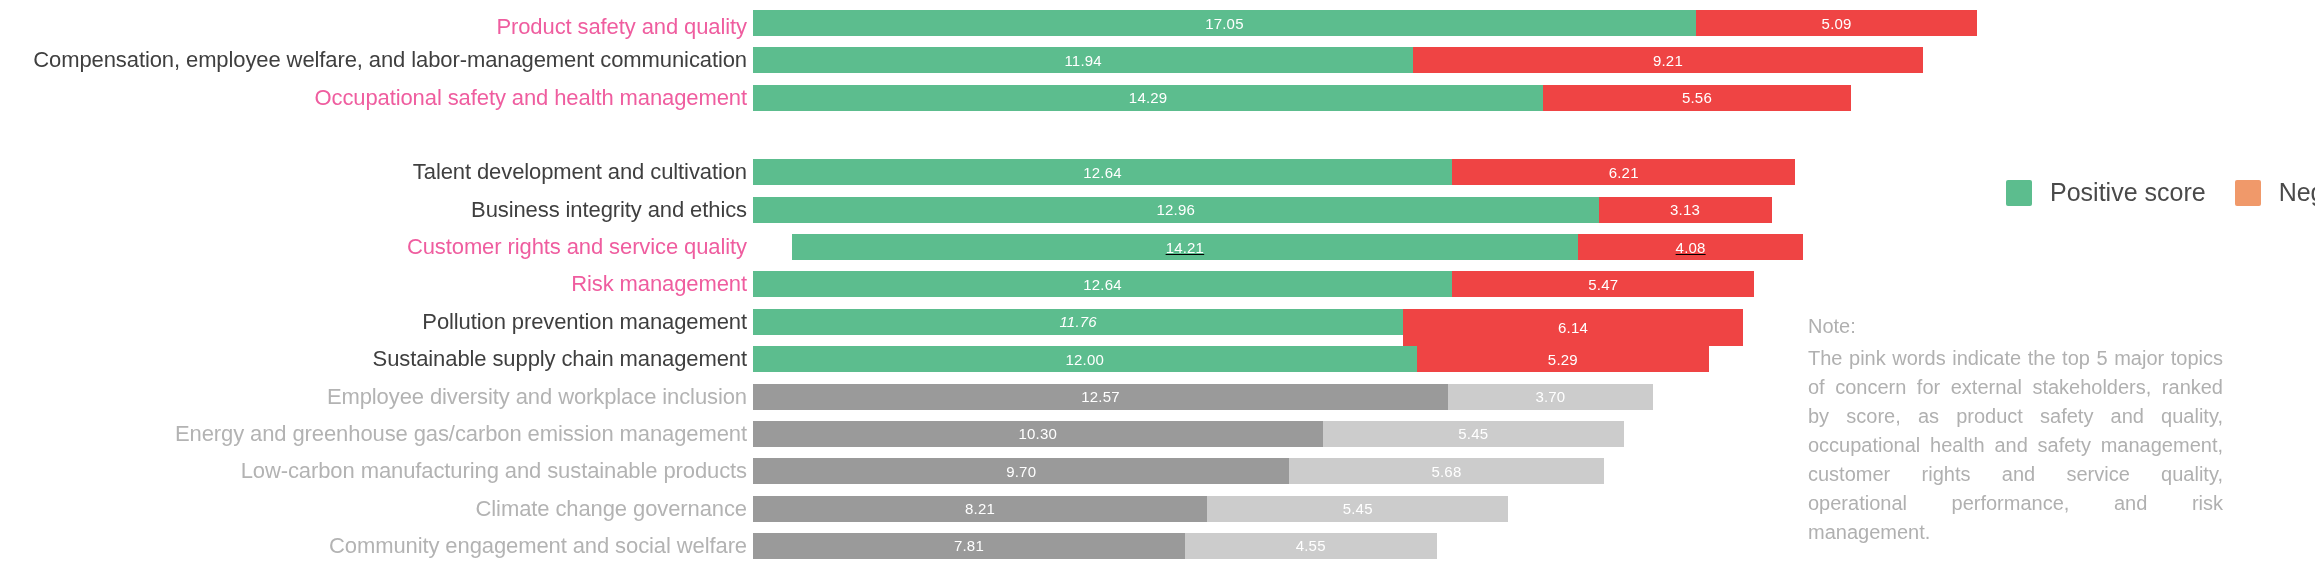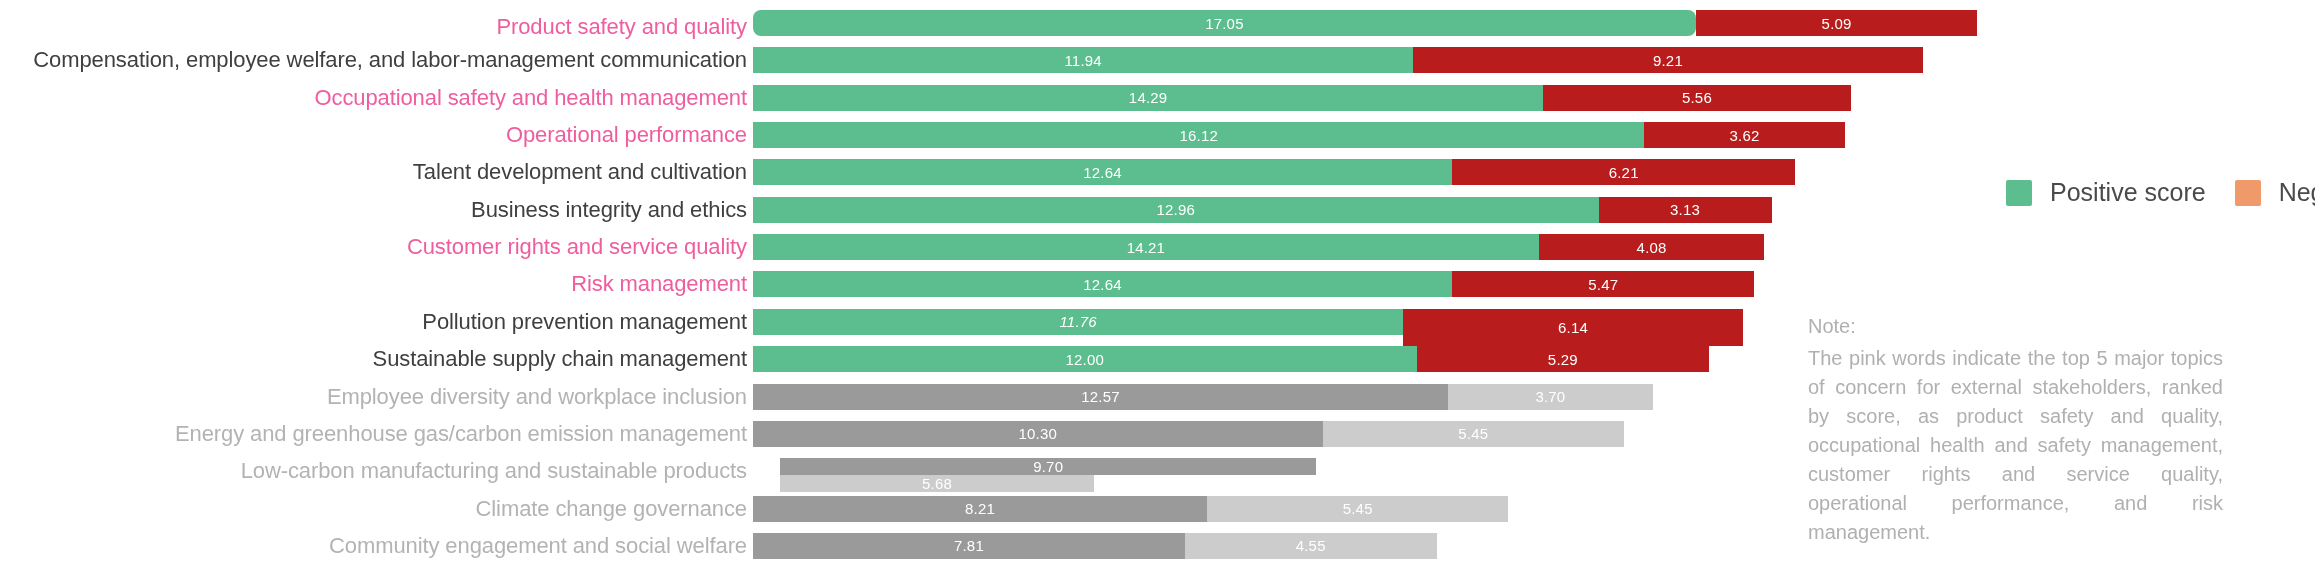--- a/index.html
+++ b/index.html
@@ -68,21 +68,21 @@
     box-sizing: border-box;
   }
   .seg-value {
     font-size: 15px;
     color: #ffffff;
     font-weight: 400;
     letter-spacing: 0.2px;
     user-select: none;
   }
   .seg.pos { background: #5cbd8e; }
-  .seg.neg { background: #b91c1c; }
+  .seg.neg { background: #ef4444; }
   .seg.pos-muted { background: #9a9a9a; }
   .seg.neg-muted { background: #cccccc; }
 
   
   .legend {
     position: absolute;
     left: 2006px;
     top: 178px;
     display: flex;
     flex-direction: row;
@@ -122,21 +122,21 @@
 </style>
 </head>
 <body>
 
 <div id="chart-root">
 
   <div class="rows-area">
       <div class="bar-row" style="top: 10px; height: 34px;">
         <div class="row-label pink">Product safety and quality</div>
         <div class="bar-track" style="left: 753px; height: 26px;">
-          <div class="seg pos" style="width: 942.865px; height: 26px; border-radius: 8px;">
+          <div class="seg pos" style="width: 942.865px; height: 26px;">
             <span class="seg-value">17.05</span>
           </div>
           <div class="seg neg" style="width: 281.477px; height: 26px;">
             <span class="seg-value">5.09</span>
           </div>
         </div>
       </div>
       <div class="bar-row" style="top: 47.35px; height: 26px;">
         <div class="row-label">Compensation, employee welfare, and labor-management communication</div>
         <div class="bar-track" style="left: 753px; height: 26px;">
@@ -152,31 +152,20 @@
         <div class="row-label pink">Occupational safety and health management</div>
         <div class="bar-track" style="left: 753px; height: 26px;">
           <div class="seg pos" style="width: 790.237px; height: 26px;">
             <span class="seg-value">14.29</span>
           </div>
           <div class="seg neg" style="width: 307.468px; height: 26px;">
             <span class="seg-value">5.56</span>
           </div>
         </div>
       </div>
-      <div class="bar-row" style="top: 122.05px; height: 26px;">
-        <div class="row-label pink">Operational performance</div>
-        <div class="bar-track" style="left: 753px; height: 26px;">
-          <div class="seg pos" style="width: 891.436px; height: 26px;">
-            <span class="seg-value">16.12</span>
-          </div>
-          <div class="seg neg" style="width: 200.186px; height: 26px;">
-            <span class="seg-value">3.62</span>
-          </div>
-        </div>
-      </div>
       <div class="bar-row" style="top: 159.4px; height: 26px;">
         <div class="row-label">Talent development and cultivation</div>
         <div class="bar-track" style="left: 753px; height: 26px;">
           <div class="seg pos" style="width: 698.992px; height: 26px;">
             <span class="seg-value">12.64</span>
           </div>
           <div class="seg neg" style="width: 343.413px; height: 26px;">
             <span class="seg-value">6.21</span>
           </div>
         </div>
@@ -187,21 +176,21 @@
           <div class="seg pos" style="width: 845.537px; height: 26px;">
             <span class="seg-value">12.96</span>
           </div>
           <div class="seg neg" style="width: 173.089px; height: 26px;">
             <span class="seg-value">3.13</span>
           </div>
         </div>
       </div>
       <div class="bar-row" style="top: 234.1px; height: 26px;">
         <div class="row-label pink">Customer rights and service quality</div>
-        <div class="bar-track" style="left: 753px; height: 34px;">
+        <div class="bar-track" style="left: 792px; height: 34px; text-decoration: underline;">
           <div class="seg pos" style="width: 785.813px; height: 26px;">
             <span class="seg-value">14.21</span>
           </div>
           <div class="seg neg" style="width: 225.624px; height: 26px;">
             <span class="seg-value">4.08</span>
           </div>
         </div>
       </div>
       <div class="bar-row" style="top: 271.45px; height: 26px;">
         <div class="row-label pink">Risk management</div>
@@ -253,21 +242,21 @@
           <div class="seg pos-muted" style="width: 569.59px; height: 26px;">
             <span class="seg-value">10.30</span>
           </div>
           <div class="seg neg-muted" style="width: 301.385px; height: 26px;">
             <span class="seg-value">5.45</span>
           </div>
         </div>
       </div>
       <div class="bar-row" style="top: 458.2px; height: 26px;">
         <div class="row-label muted">Low-carbon manufacturing and sustainable products</div>
-        <div class="bar-track" style="left: 780px; height: 26px; flex-direction: column;">
+        <div class="bar-track" style="left: 753px; height: 26px;">
           <div class="seg pos-muted" style="width: 536.41px; height: 26px;">
             <span class="seg-value">9.70</span>
           </div>
           <div class="seg neg-muted" style="width: 314.104px; height: 26px;">
             <span class="seg-value">5.68</span>
           </div>
         </div>
       </div>
       <div class="bar-row" style="top: 495.55px; height: 26px;">
         <div class="row-label muted">Climate change governance</div>

